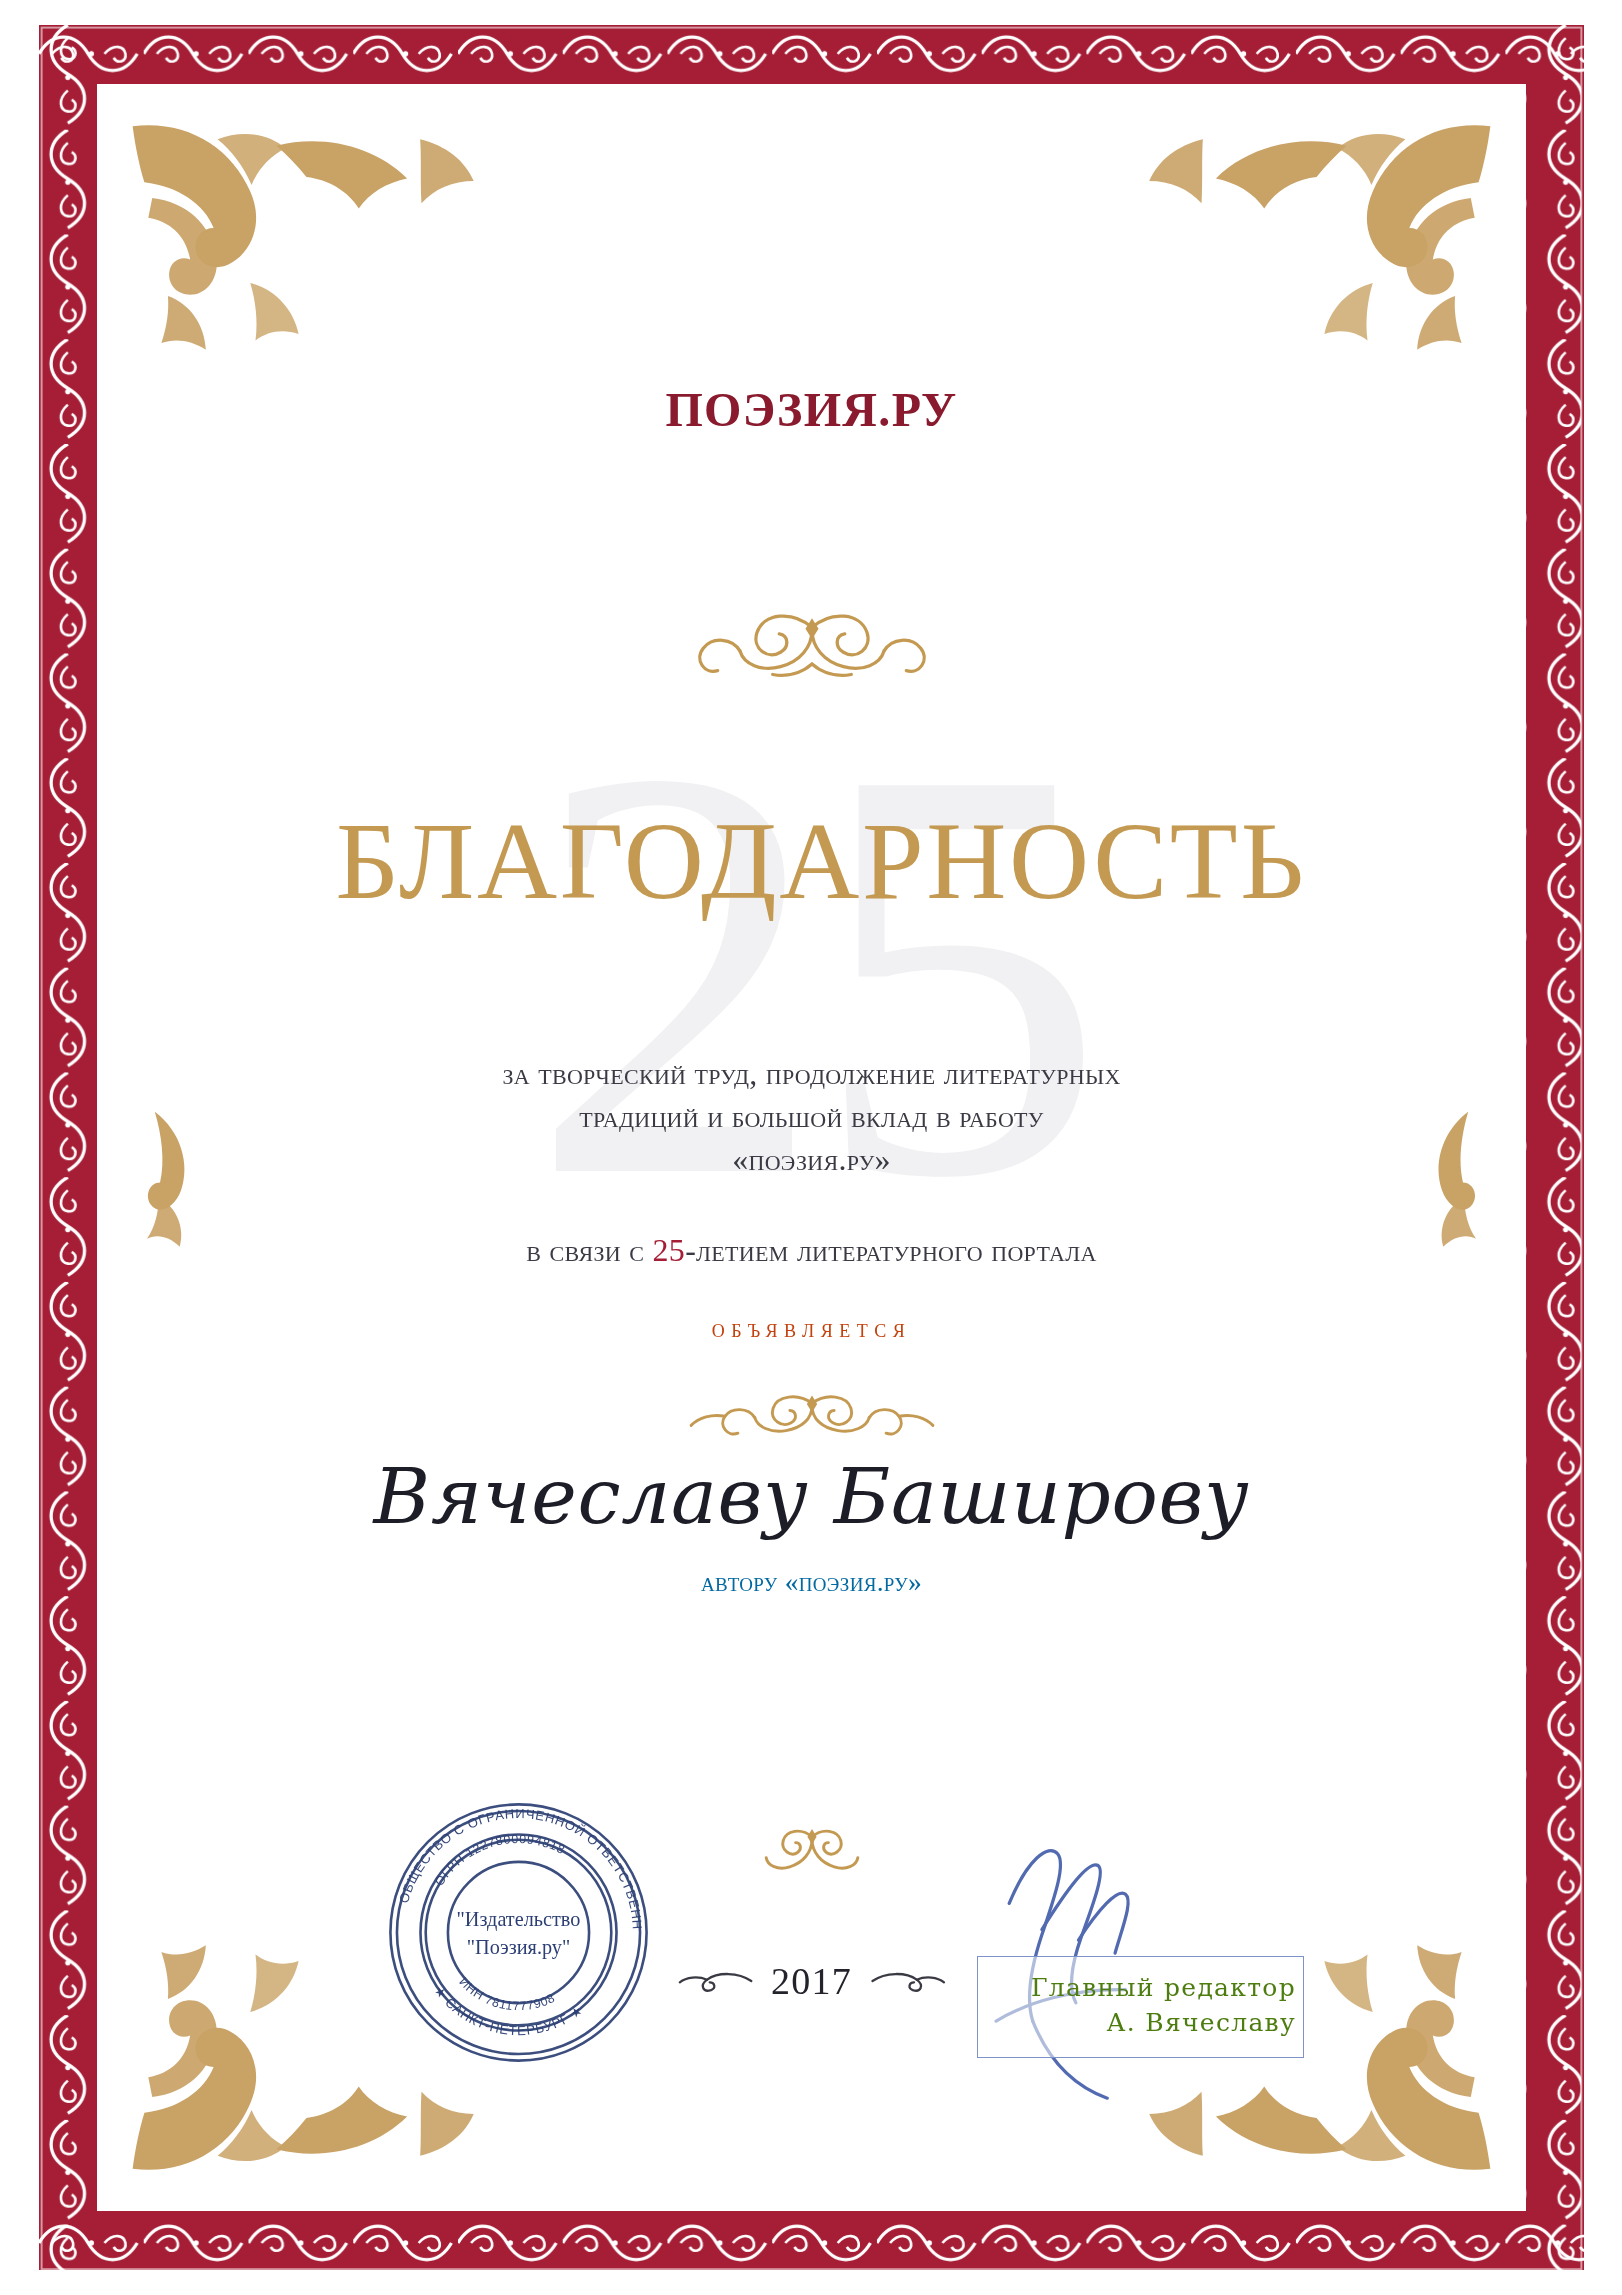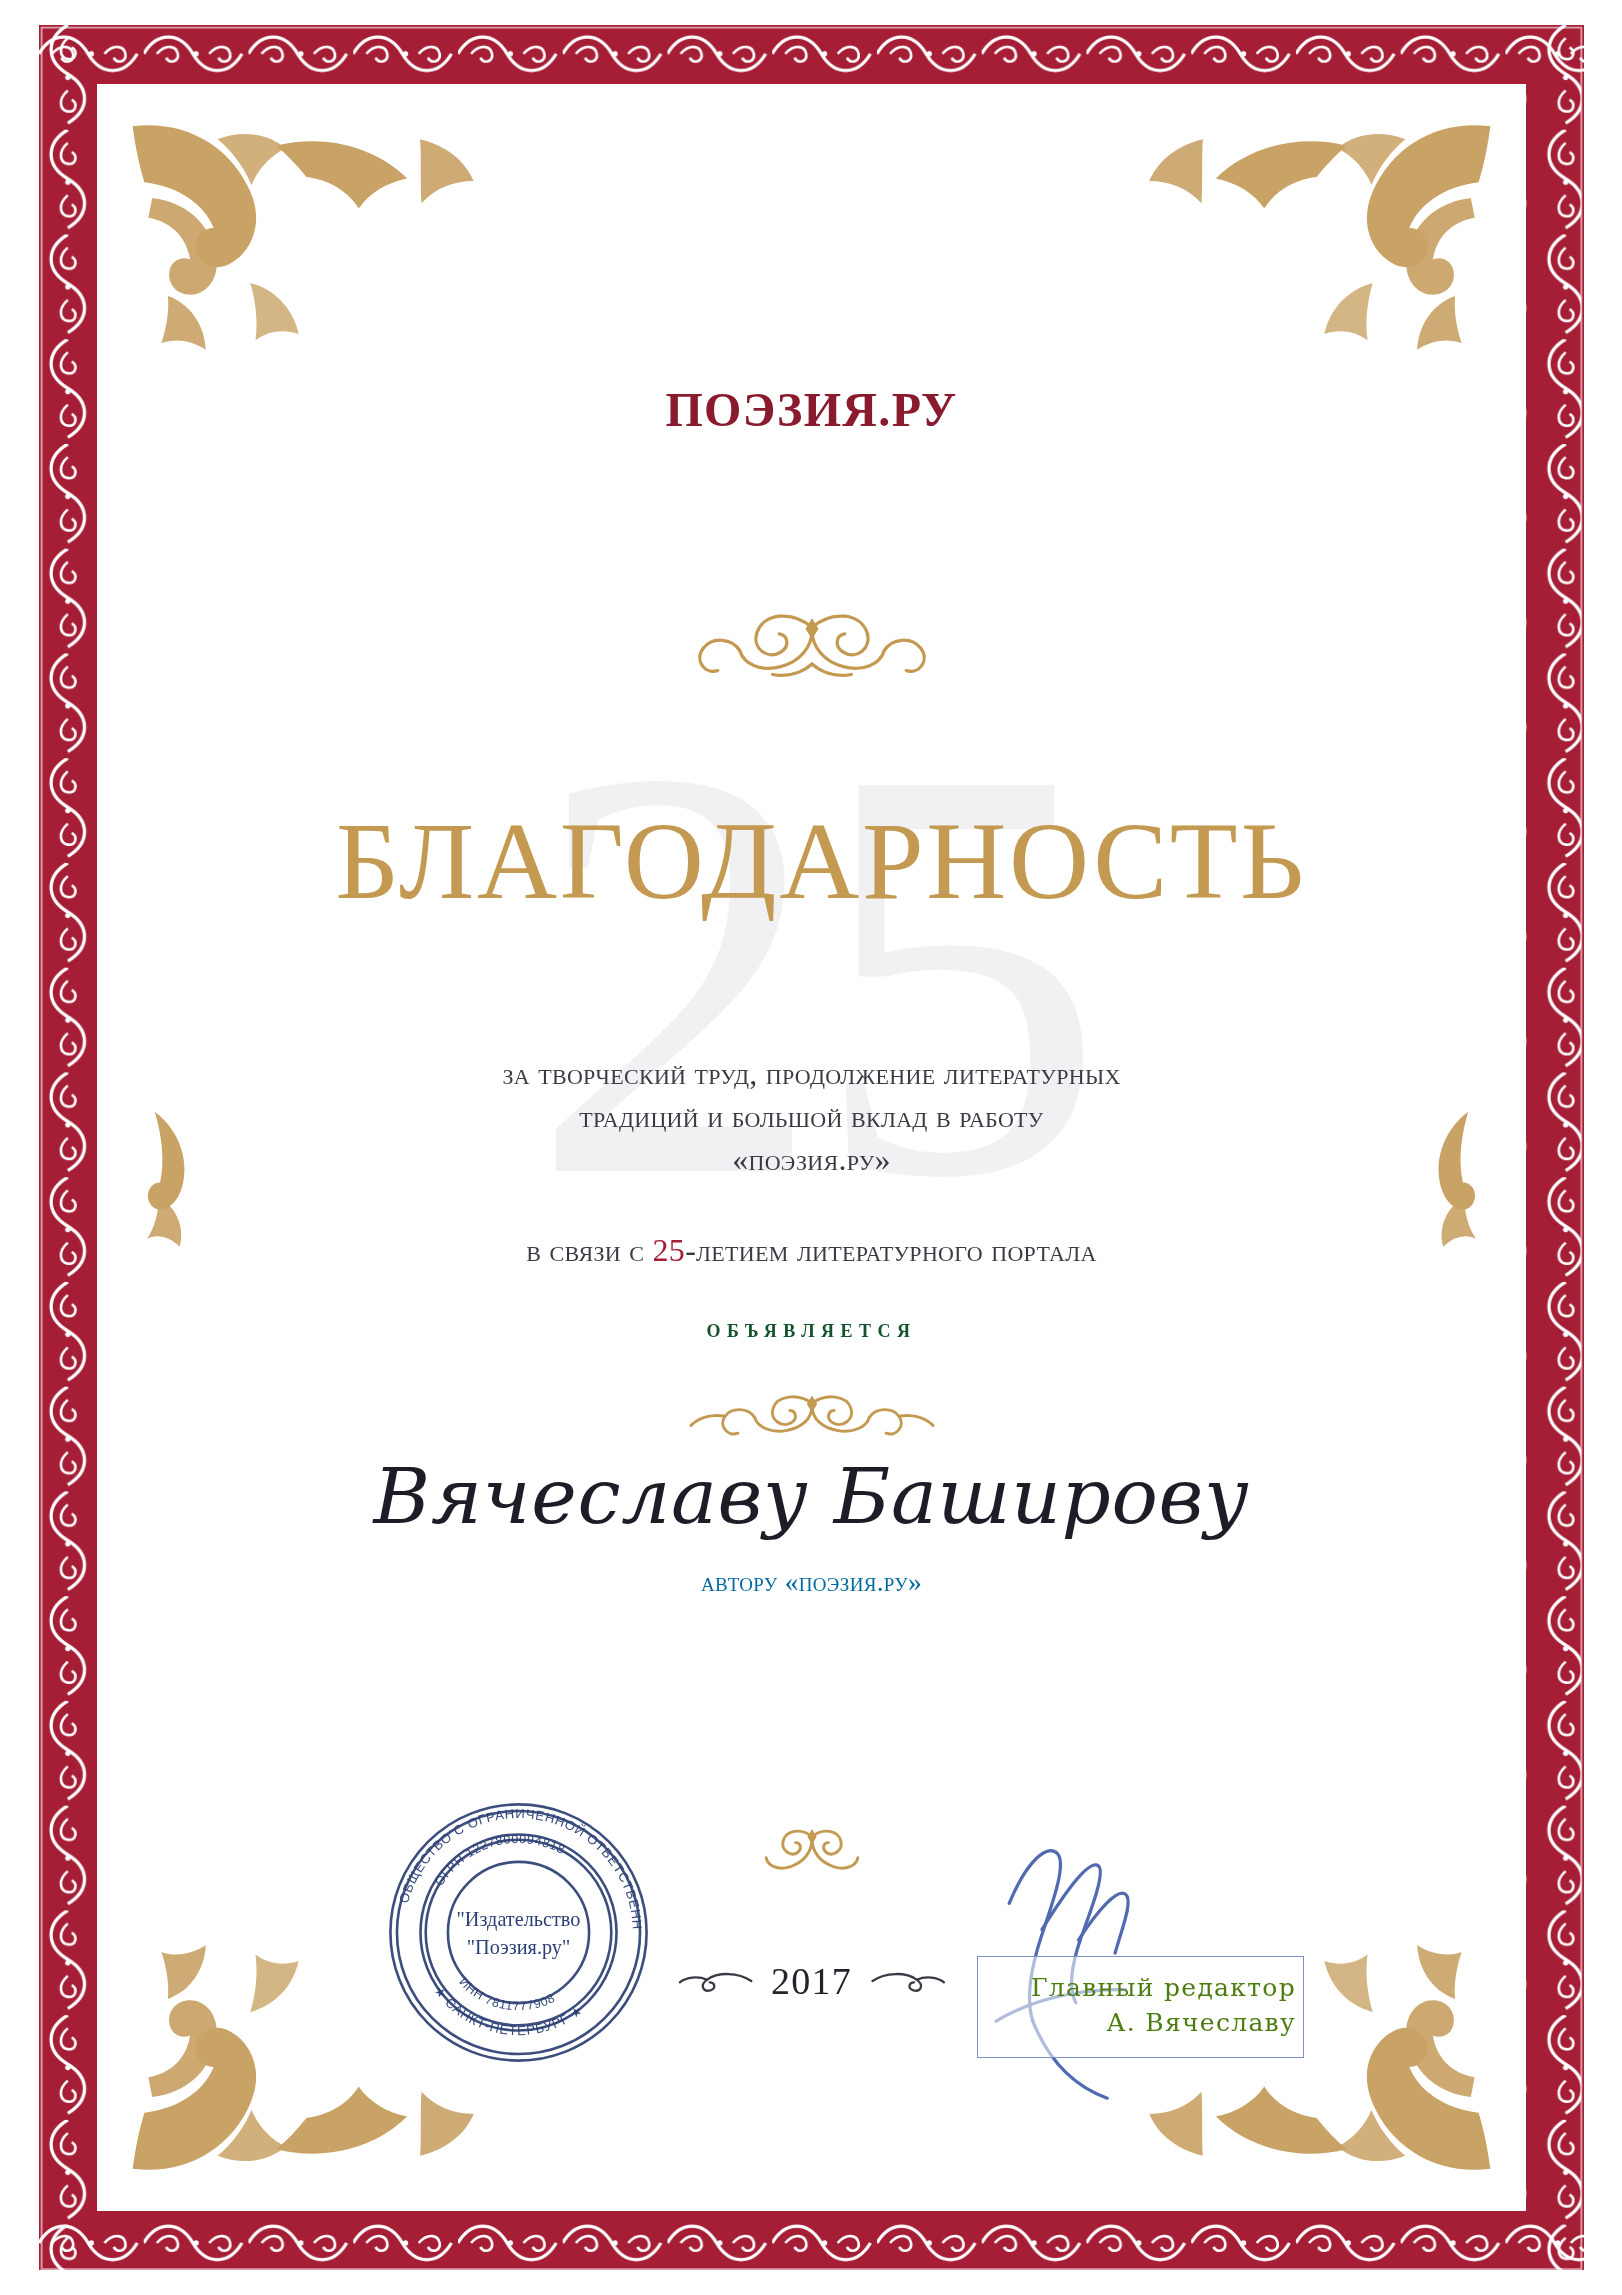--- a/index.html
+++ b/index.html
@@ -168,24 +168,23 @@
     letter-spacing: 0.3px;
   }
   .anniversary .num { color: #a51e36; }
 
   .declared {
     position: absolute;
     top: 1230px;
     left: 0; right: 0;
     font-size: 26px;
     letter-spacing: 6.5px;
-    color: #14532d;
+    color: #c2410c;
     font-variant: small-caps;
     text-transform: lowercase;
-    font-weight: bold;
   }
 
   .flourish-mid {
     position: absolute;
     top: 1305px;
     left: 50%;
     transform: translateX(-50%);
     width: 340px;
     height: 52px;
   }

